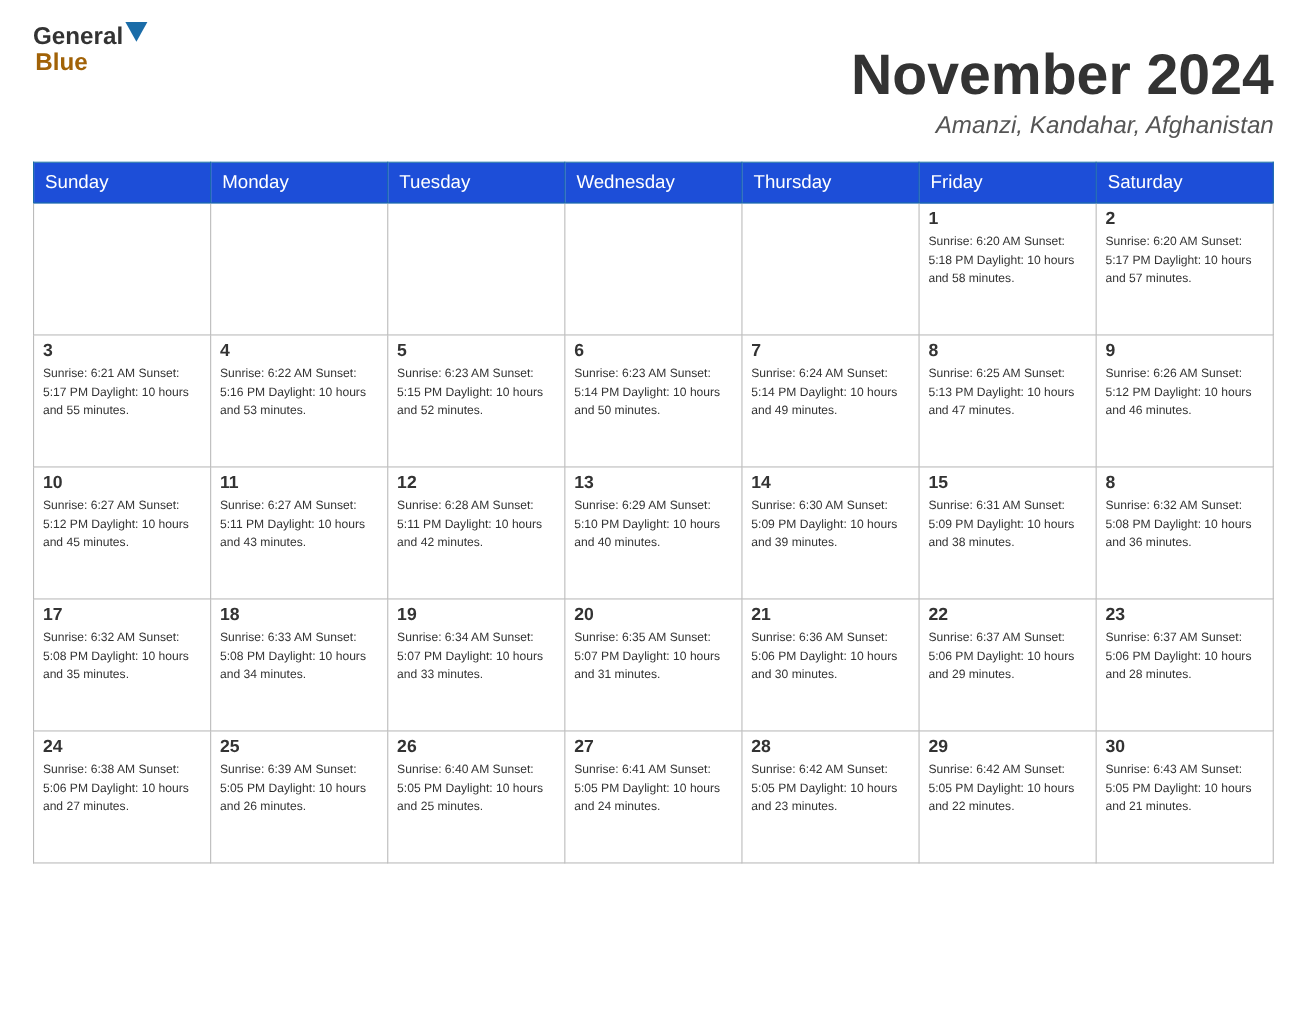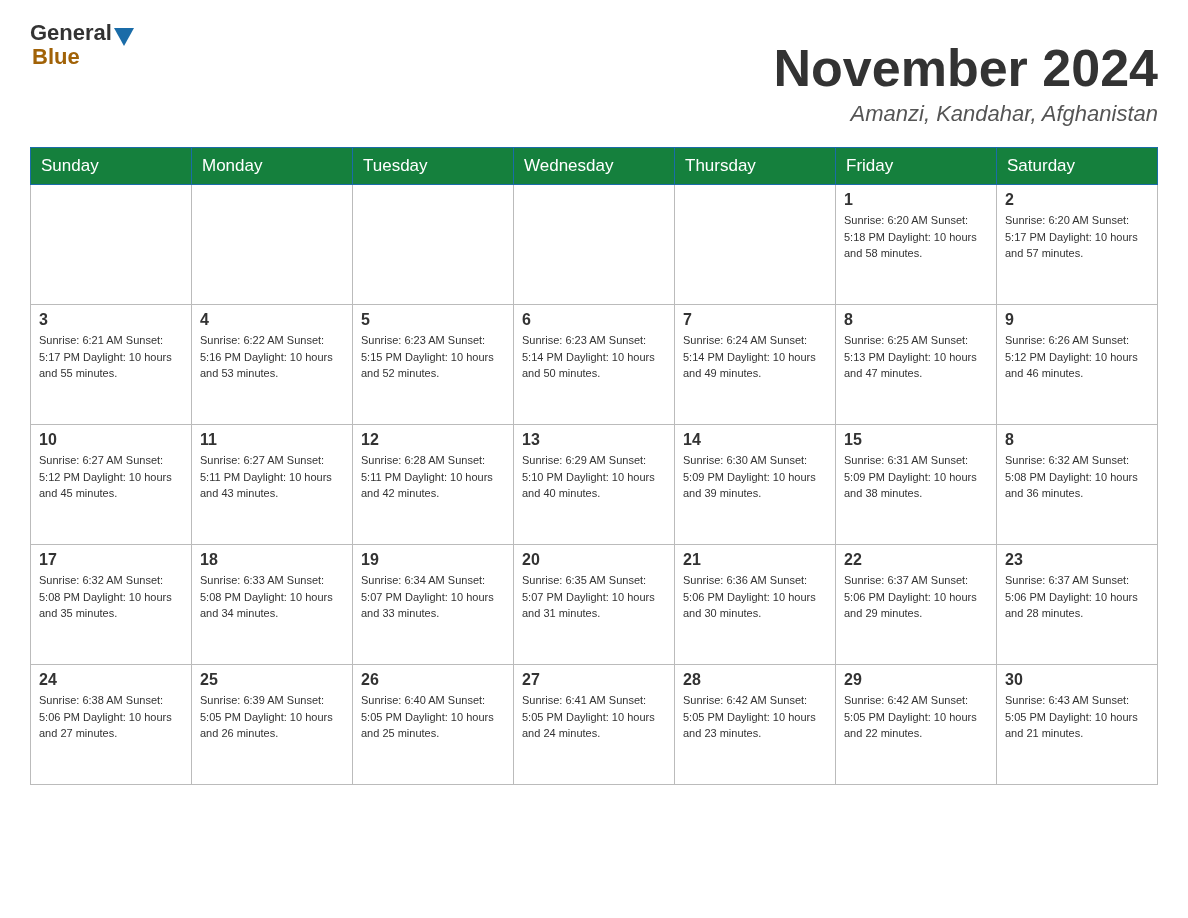--- a/index.html
+++ b/index.html
@@ -16,21 +16,21 @@
       align-items: flex-start;
       margin-bottom: 20px;
     }
     .logo {
       display: flex;
       flex-direction: column;
       align-items: flex-start;
     }
     .logo-top {
       display: flex;
-      align-items: flex-end;
+      align-items: flex-start;
       font-size: 22px;
       font-weight: bold;
       color: #333;
     }
     .logo-top .general { color: #333; }
     .logo-triangle {
       width: 0;
       height: 0;
       border-left: 10px solid transparent;
       border-right: 10px solid transparent;
@@ -60,21 +60,21 @@
       color: #555;
       margin-top: 4px;
       font-style: italic;
     }
     .calendar {
       width: 100%;
       border-collapse: collapse;
       border: 1px solid #aaa;
     }
     .calendar th {
-      background-color: #15803d;
+      background-color: #1d4ed8;
       color: #fff;
       font-size: 17px;
       font-weight: normal;
       padding: 8px 10px;
       text-align: left;
       border: 1px solid #1a6ca8;
     }
     .calendar td {
       vertical-align: top;
       border: 1px solid #bbb;

